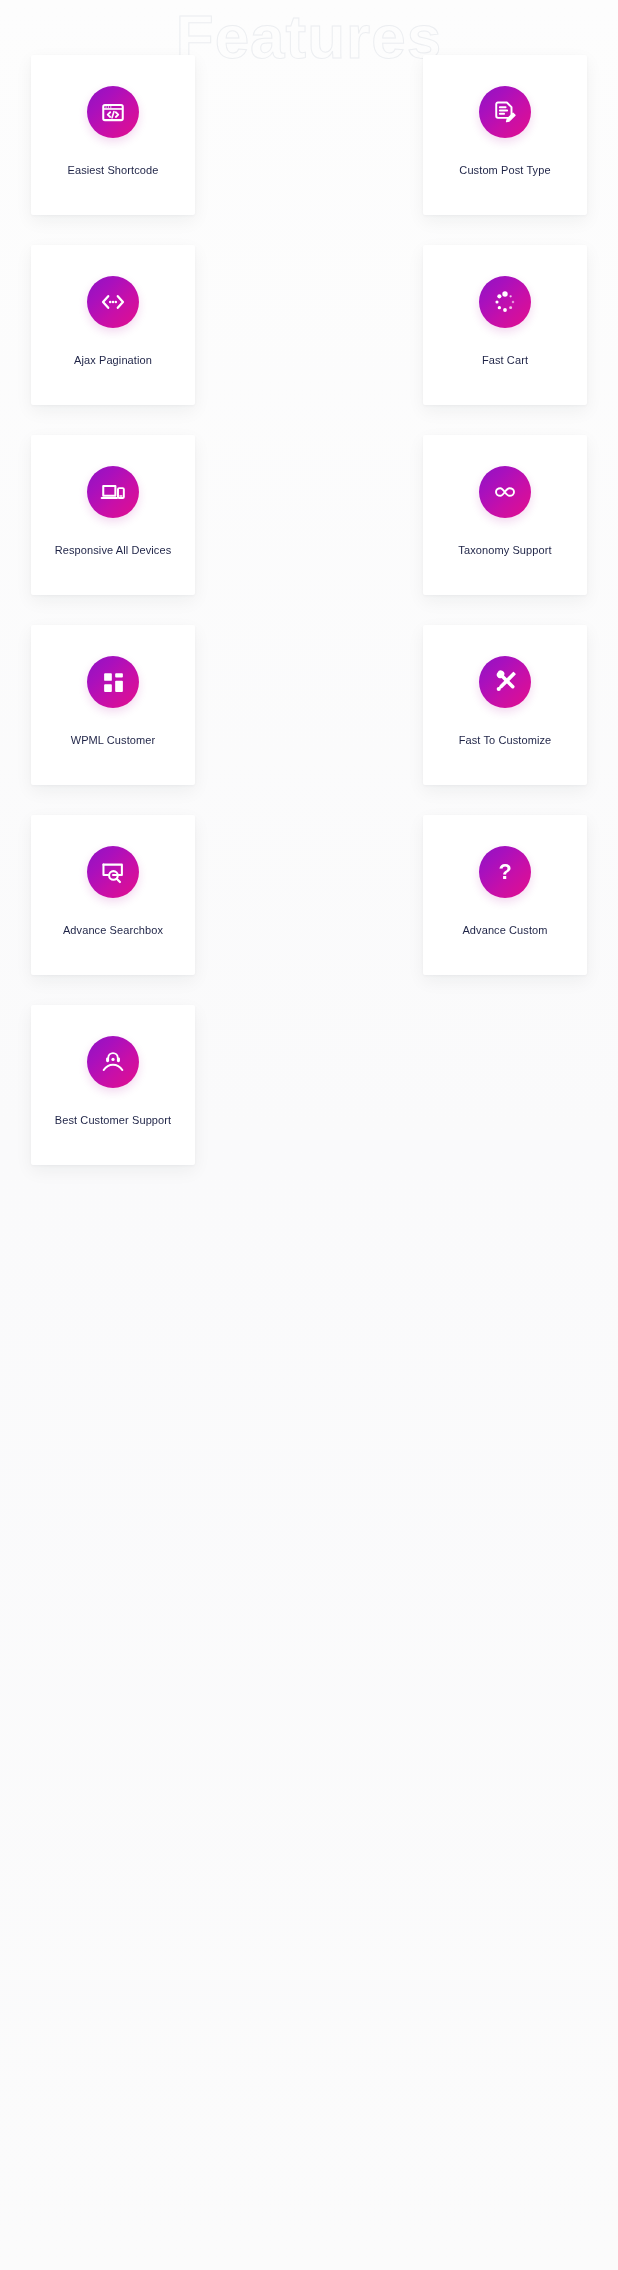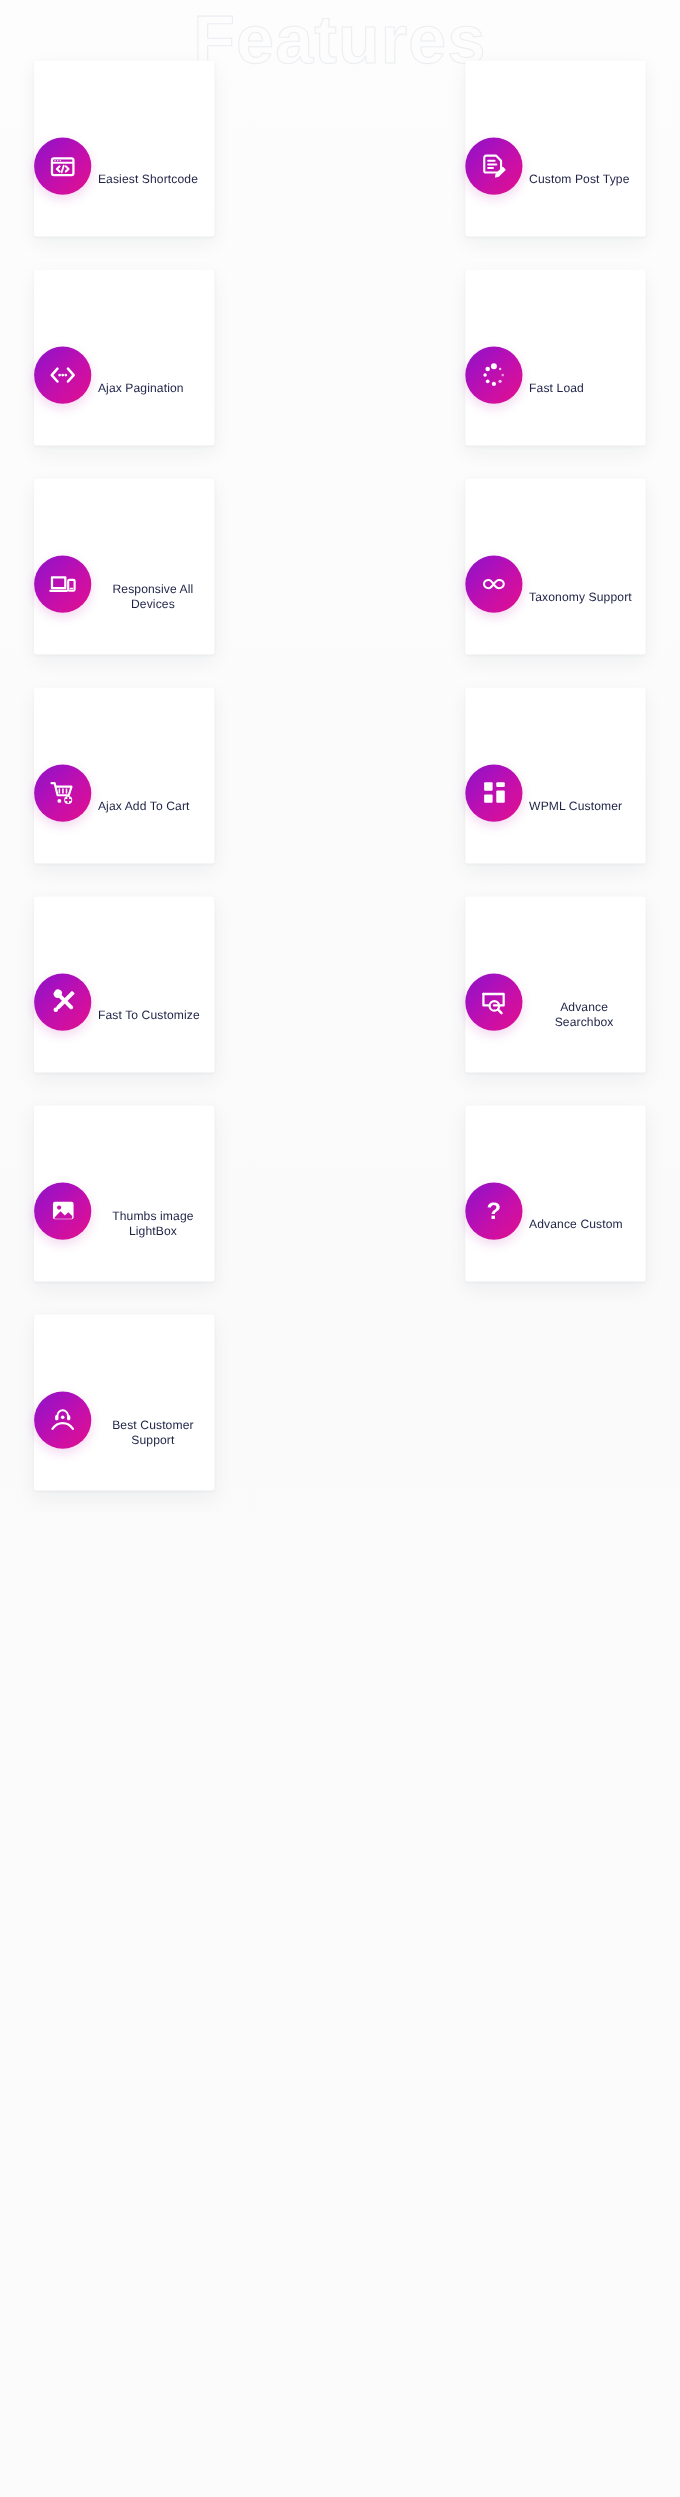--- a/index.html
+++ b/index.html
@@ -52,21 +52,21 @@
   }
   .card {
     position: relative;
     width: 164px;
     height: 160px;
     background: #ffffff;
     border-radius: 2px;
     box-shadow: 0 6px 18px rgba(22,28,45,0.055),
                 0 1px 3px rgba(22,28,45,0.04);
     display: flex;
-    flex-direction: row;
+    flex-direction: column;
     align-items: center;
     justify-content: flex-start;
     padding-top: 31px;
   }
   .icon-circle {
     width: 52px;
     height: 52px;
     border-radius: 50%;
     background: linear-gradient(135deg, #8e14c4 0%, #a910bd 30%, #c70fa9 60%, #e20f8d 100%);
     display: flex;
@@ -142,55 +142,40 @@
       <circle cx="12" cy="4.6" r="2.5" fill="#fff"></circle>
       <circle cx="17.2" cy="6.8" r="1.05" fill="#fff" opacity="0.75"></circle>
       <circle cx="19.4" cy="12" r="1.15" fill="#fff" opacity="0.55"></circle>
       <circle cx="17.2" cy="17.2" r="1.35" fill="#fff" opacity="0.75"></circle>
       <circle cx="12" cy="19.4" r="1.75" fill="#fff"></circle>
       <circle cx="6.8" cy="17.2" r="1.55" fill="#fff"></circle>
       <circle cx="4.6" cy="12" r="1.45" fill="#fff"></circle>
       <circle cx="6.8" cy="6.8" r="1.9" fill="#fff"></circle>
     </svg>
         </div>
-        <div class="card-label">Fast Load</div>
+        <div class="card-label">Fast Cart</div>
       </div>
       <div class="card">
         <div class="icon-circle">
           <svg width="26" height="26" viewBox="0 0 24 24" fill="none">
       <path d="M3 6.4h11.2v9H3z" stroke="#fff" stroke-width="1.9" stroke-linejoin="round"></path>
       <line x1="1.6" y1="17.6" x2="15.6" y2="17.6" stroke="#fff" stroke-width="1.9" stroke-linecap="round"></line>
       <rect x="16.6" y="8.4" width="5.4" height="9.2" rx="1.1" stroke="#fff" stroke-width="1.8"></rect>
       <line x1="18.4" y1="15.7" x2="20.2" y2="15.7" stroke="#fff" stroke-width="1.3" stroke-linecap="round"></line>
     </svg>
         </div>
         <div class="card-label">Responsive All Devices</div>
       </div>
       <div class="card">
         <div class="icon-circle">
           <svg width="28" height="28" viewBox="0 0 28 24" fill="none">
       <path d="M9.4 8.2c-2.6 0-4.4 1.7-4.4 3.8s1.8 3.8 4.4 3.8c3.3 0 5.2-7.6 9.1-7.6 2.6 0 4.5 1.7 4.5 3.8s-1.9 3.8-4.5 3.8c-3.9 0-5.8-7.6-9.1-7.6z" stroke="#fff" stroke-width="1.9" stroke-linecap="round" stroke-linejoin="round"></path>
     </svg>
         </div>
         <div class="card-label">Taxonomy Support</div>
-      </div>
-      <div class="card">
-        <div class="icon-circle">
-          <svg width="26" height="26" viewBox="0 0 24 24" fill="none">
-      <path d="M2.6 3.6h2.6l2.5 10.2h9.4l2.3-7.2H6.4" stroke="#fff" stroke-width="1.8" stroke-linecap="round" stroke-linejoin="round"></path>
-      <line x1="9.2" y1="8.2" x2="9.2" y2="12.4" stroke="#fff" stroke-width="1.3"></line>
-      <line x1="12.2" y1="8.2" x2="12.2" y2="12.4" stroke="#fff" stroke-width="1.3"></line>
-      <line x1="15.2" y1="8.2" x2="15.2" y2="12.4" stroke="#fff" stroke-width="1.3"></line>
-      <circle cx="9.2" cy="18.6" r="1.6" fill="#fff"></circle>
-      <circle cx="16.6" cy="17.8" r="3.4" fill="#fff"></circle>
-      <line x1="16.6" y1="15.9" x2="16.6" y2="19.7" stroke="#c70fa9" stroke-width="1.5" stroke-linecap="round"></line>
-      <line x1="14.7" y1="17.8" x2="18.5" y2="17.8" stroke="#c70fa9" stroke-width="1.5" stroke-linecap="round"></line>
-    </svg>
-        </div>
-        <div class="card-label">Ajax Add To Cart</div>
       </div>
       <div class="card">
         <div class="icon-circle">
           <svg width="25" height="25" viewBox="0 0 24 24" fill="none">
       <rect x="3" y="3" width="7.4" height="7.4" rx="0.9" fill="#fff"></rect>
       <rect x="13.6" y="3" width="7.4" height="4.2" rx="0.9" fill="#fff"></rect>
       <rect x="3" y="13.6" width="7.4" height="7.4" rx="0.9" fill="#fff"></rect>
       <rect x="13.6" y="10.2" width="7.4" height="10.8" rx="0.9" fill="#fff"></rect>
     </svg>
         </div>
@@ -212,30 +197,20 @@
       <path d="M3.2 5.2h17v9.6H12" stroke="#fff" stroke-width="1.9" stroke-linecap="round" stroke-linejoin="round"></path>
       <path d="M3.2 5.2v9.6h4.2" stroke="#fff" stroke-width="1.9" stroke-linecap="round" stroke-linejoin="round"></path>
       <circle cx="12.4" cy="15.2" r="4.0" fill="none" stroke="#fff" stroke-width="1.9"></circle>
       <line x1="15.4" y1="18.2" x2="18.4" y2="21.2" stroke="#fff" stroke-width="2.1" stroke-linecap="round"></line>
     </svg>
         </div>
         <div class="card-label">Advance Searchbox</div>
       </div>
       <div class="card">
         <div class="icon-circle">
-          <svg width="25" height="25" viewBox="0 0 24 24" fill="none">
-      <rect x="3" y="4.4" width="18" height="15.2" rx="1.8" fill="#fff"></rect>
-      <circle cx="8.4" cy="9.4" r="1.8" fill="#c70fa9"></circle>
-      <path d="M4.2 18.2 L9.6 12.6 L13.4 16.4 L16.4 13.4 L19.8 16.8 v1.4 a1 1 0 0 1-1 1 H5.2 a1 1 0 0 1-1-1z" fill="#c70fa9"></path>
-    </svg>
-        </div>
-        <div class="card-label">Thumbs image LightBox</div>
-      </div>
-      <div class="card">
-        <div class="icon-circle">
           <svg width="26" height="26" viewBox="0 0 24 24" fill="none">
       <text x="12" y="18.6" text-anchor="middle" font-family="Liberation Sans, sans-serif" font-size="20" font-weight="700" fill="#fff">?</text>
     </svg>
         </div>
         <div class="card-label">Advance Custom</div>
       </div>
       <div class="card">
         <div class="icon-circle">
           <svg width="26" height="26" viewBox="0 0 24 24" fill="none">
       <path d="M7.6 8.2a4.4 4.4 0 0 1 8.8 0" stroke="#fff" stroke-width="1.7" stroke-linecap="round"></path>

